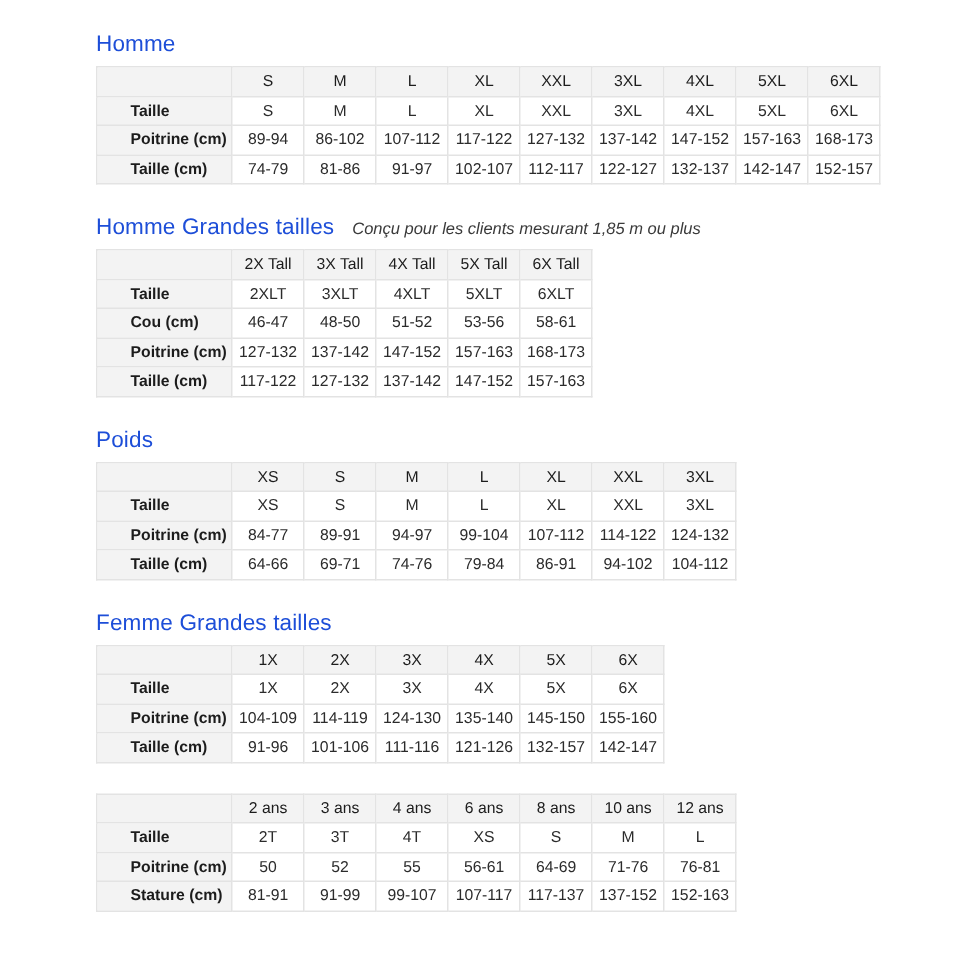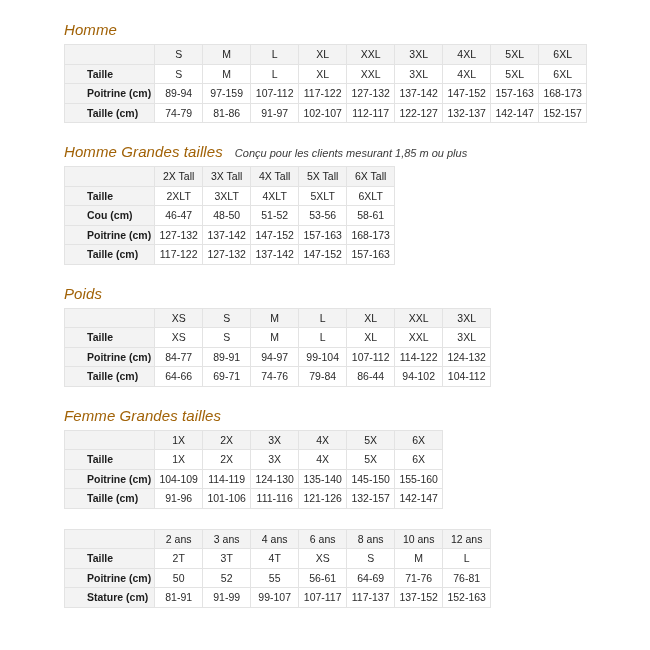--- a/index.html
+++ b/index.html
@@ -24,23 +24,22 @@
   .section-header {
     display: flex;
     align-items: baseline;
     gap: 12px;
     margin: 0 0 6px 0;
   }
   .section-title {
     font-size: 15px;
     font-weight: 500;
     letter-spacing: 0.1px;
-    color: #a16207;
+    color: #1d4ed8;
     margin: 0;
-    font-style: italic;
   }
   .section-subtitle {
     font-size: 11px;
     font-style: italic;
     color: #3a3a3a;
   }
   table.size-table {
     border-collapse: collapse;
     table-layout: fixed;
   }
@@ -117,21 +116,21 @@
               <td class="cell-value">XL</td>
               <td class="cell-value">XXL</td>
               <td class="cell-value">3XL</td>
               <td class="cell-value">4XL</td>
               <td class="cell-value">5XL</td>
               <td class="cell-value">6XL</td>
             </tr>
             <tr>
               <td class="row-label">Poitrine (cm)</td>
               <td class="cell-value">89-94</td>
-              <td class="cell-value">97-159</td>
+              <td class="cell-value">86-102</td>
               <td class="cell-value">107-112</td>
               <td class="cell-value">117-122</td>
               <td class="cell-value">127-132</td>
               <td class="cell-value">137-142</td>
               <td class="cell-value">147-152</td>
               <td class="cell-value">157-163</td>
               <td class="cell-value">168-173</td>
             </tr>
             <tr>
               <td class="row-label">Taille (cm)</td>
@@ -255,21 +254,21 @@
               <td class="cell-value">107-112</td>
               <td class="cell-value">114-122</td>
               <td class="cell-value">124-132</td>
             </tr>
             <tr>
               <td class="row-label">Taille (cm)</td>
               <td class="cell-value">64-66</td>
               <td class="cell-value">69-71</td>
               <td class="cell-value">74-76</td>
               <td class="cell-value">79-84</td>
-              <td class="cell-value">86-44</td>
+              <td class="cell-value">86-91</td>
               <td class="cell-value">94-102</td>
               <td class="cell-value">104-112</td>
             </tr>
           </tbody>
         </table>
       </section>
       <section class="section">
         <div class="section-header">
           <h2 class="section-title">Femme Grandes tailles</h2>
         </div>

